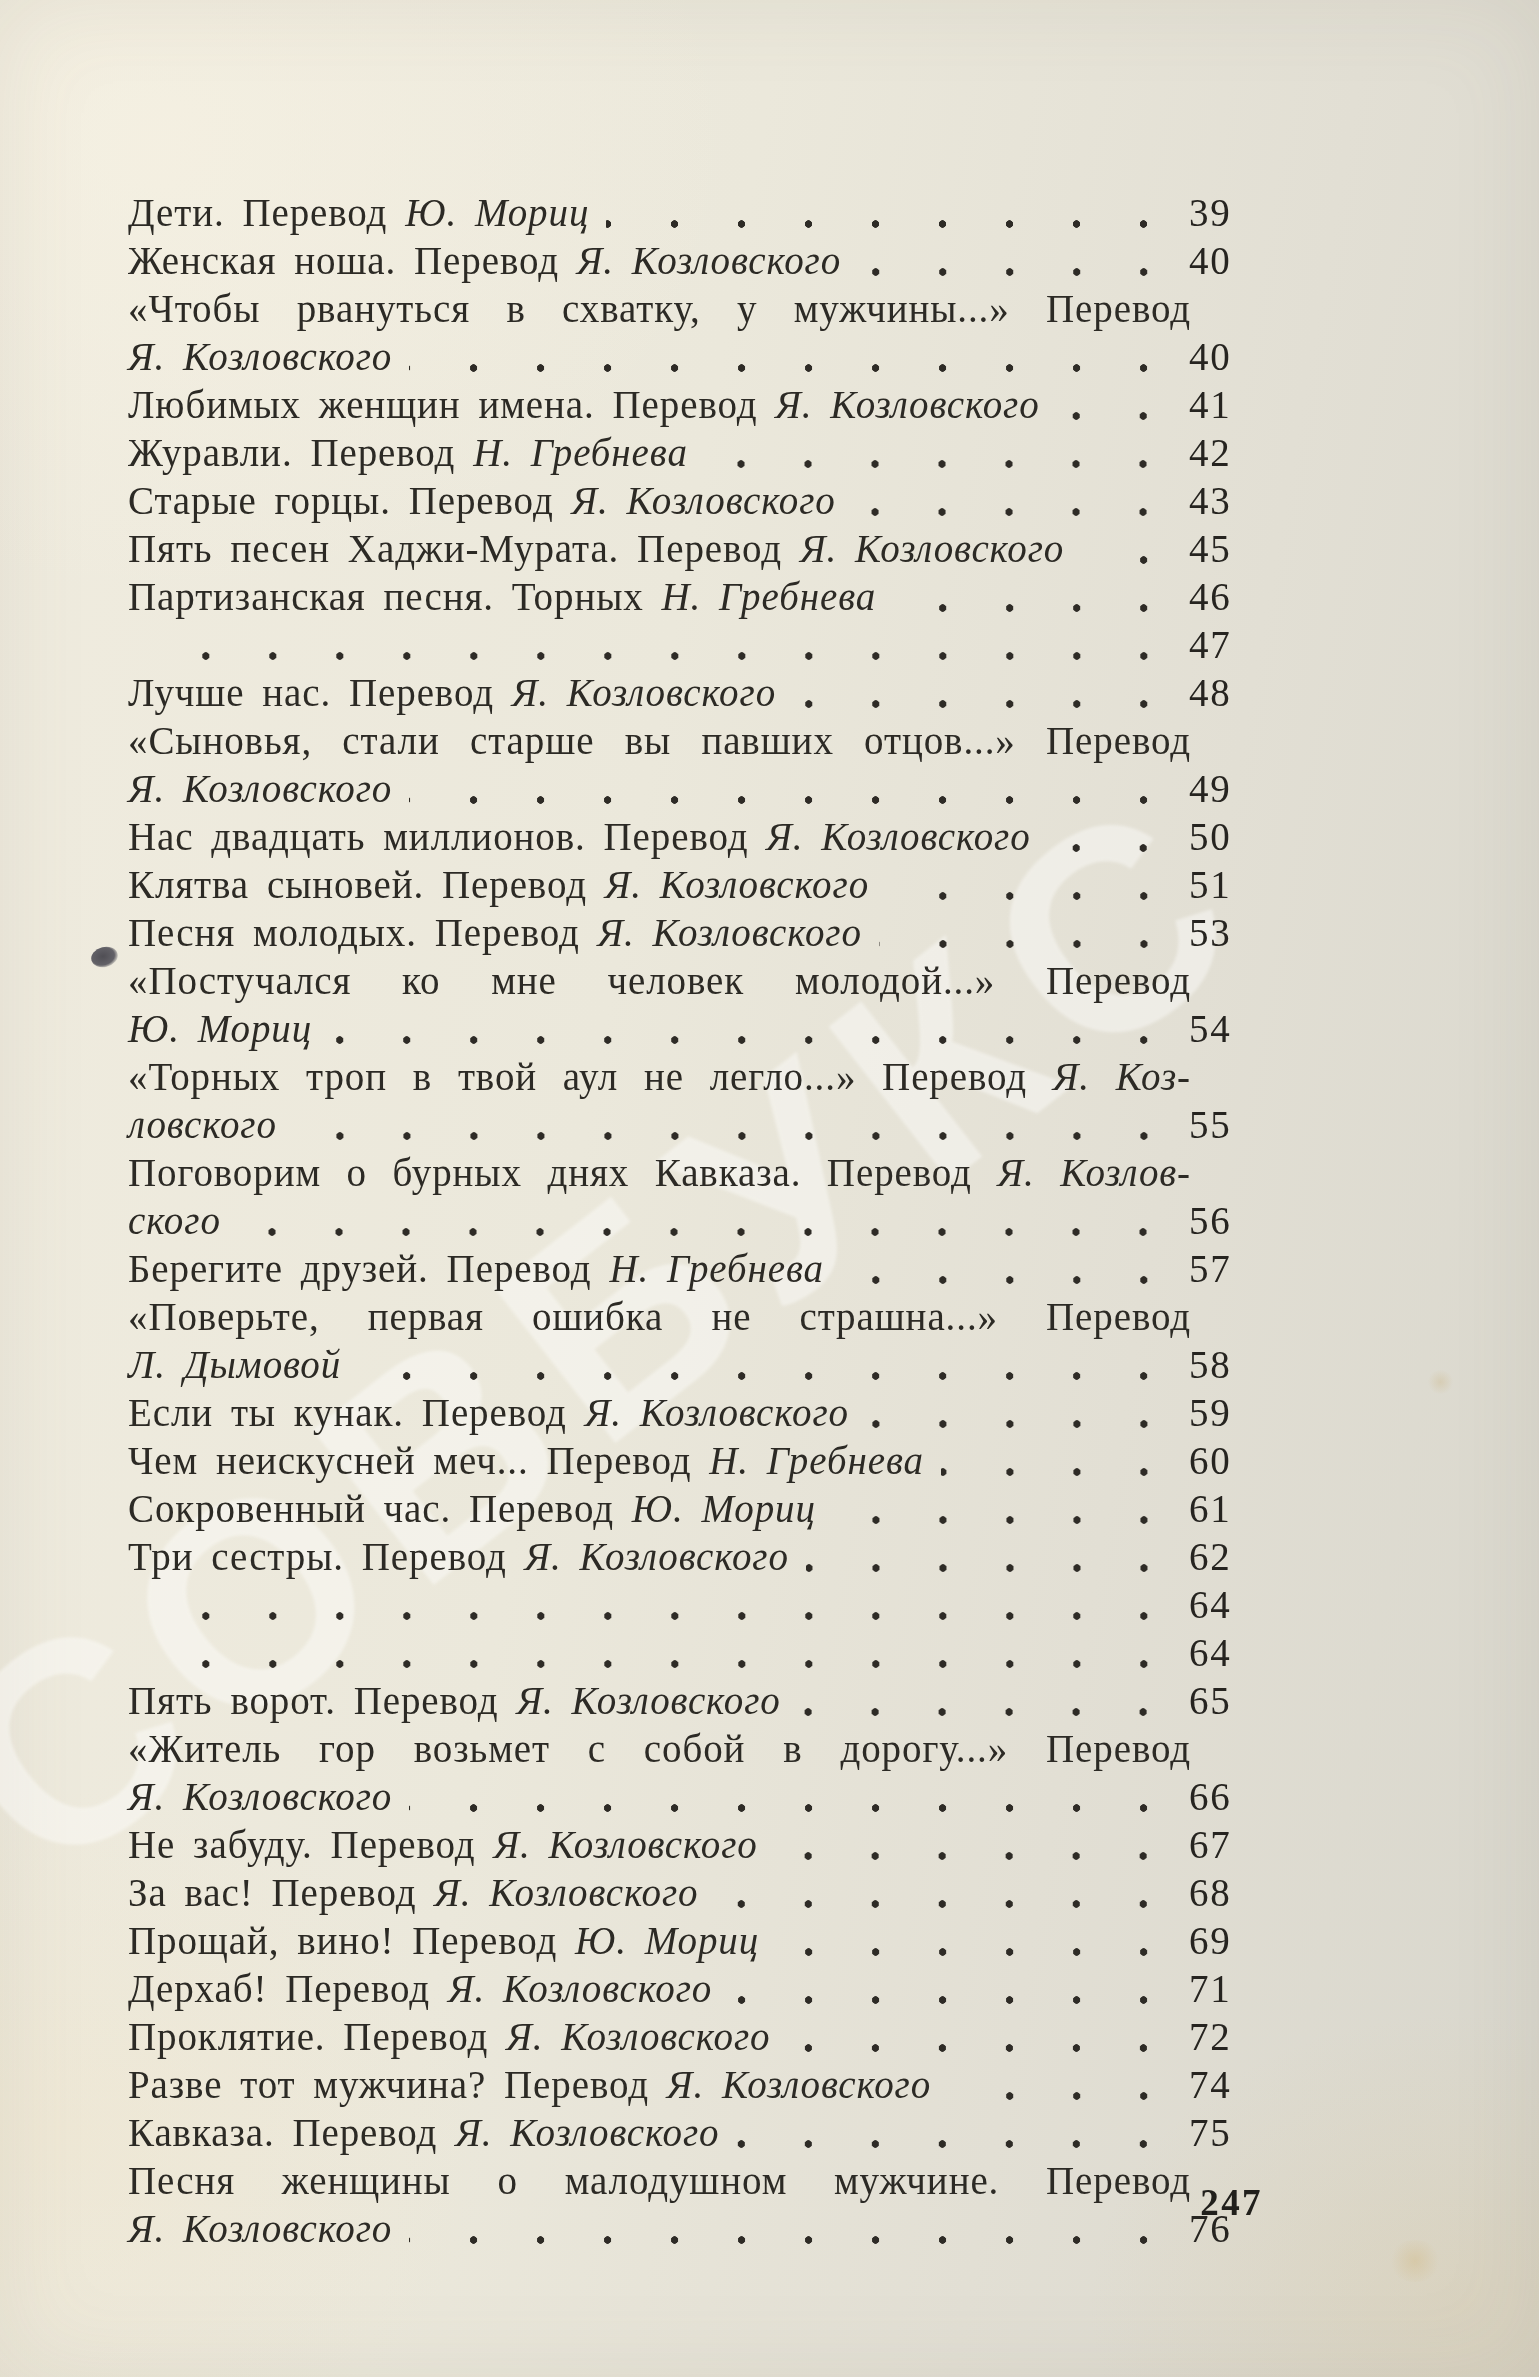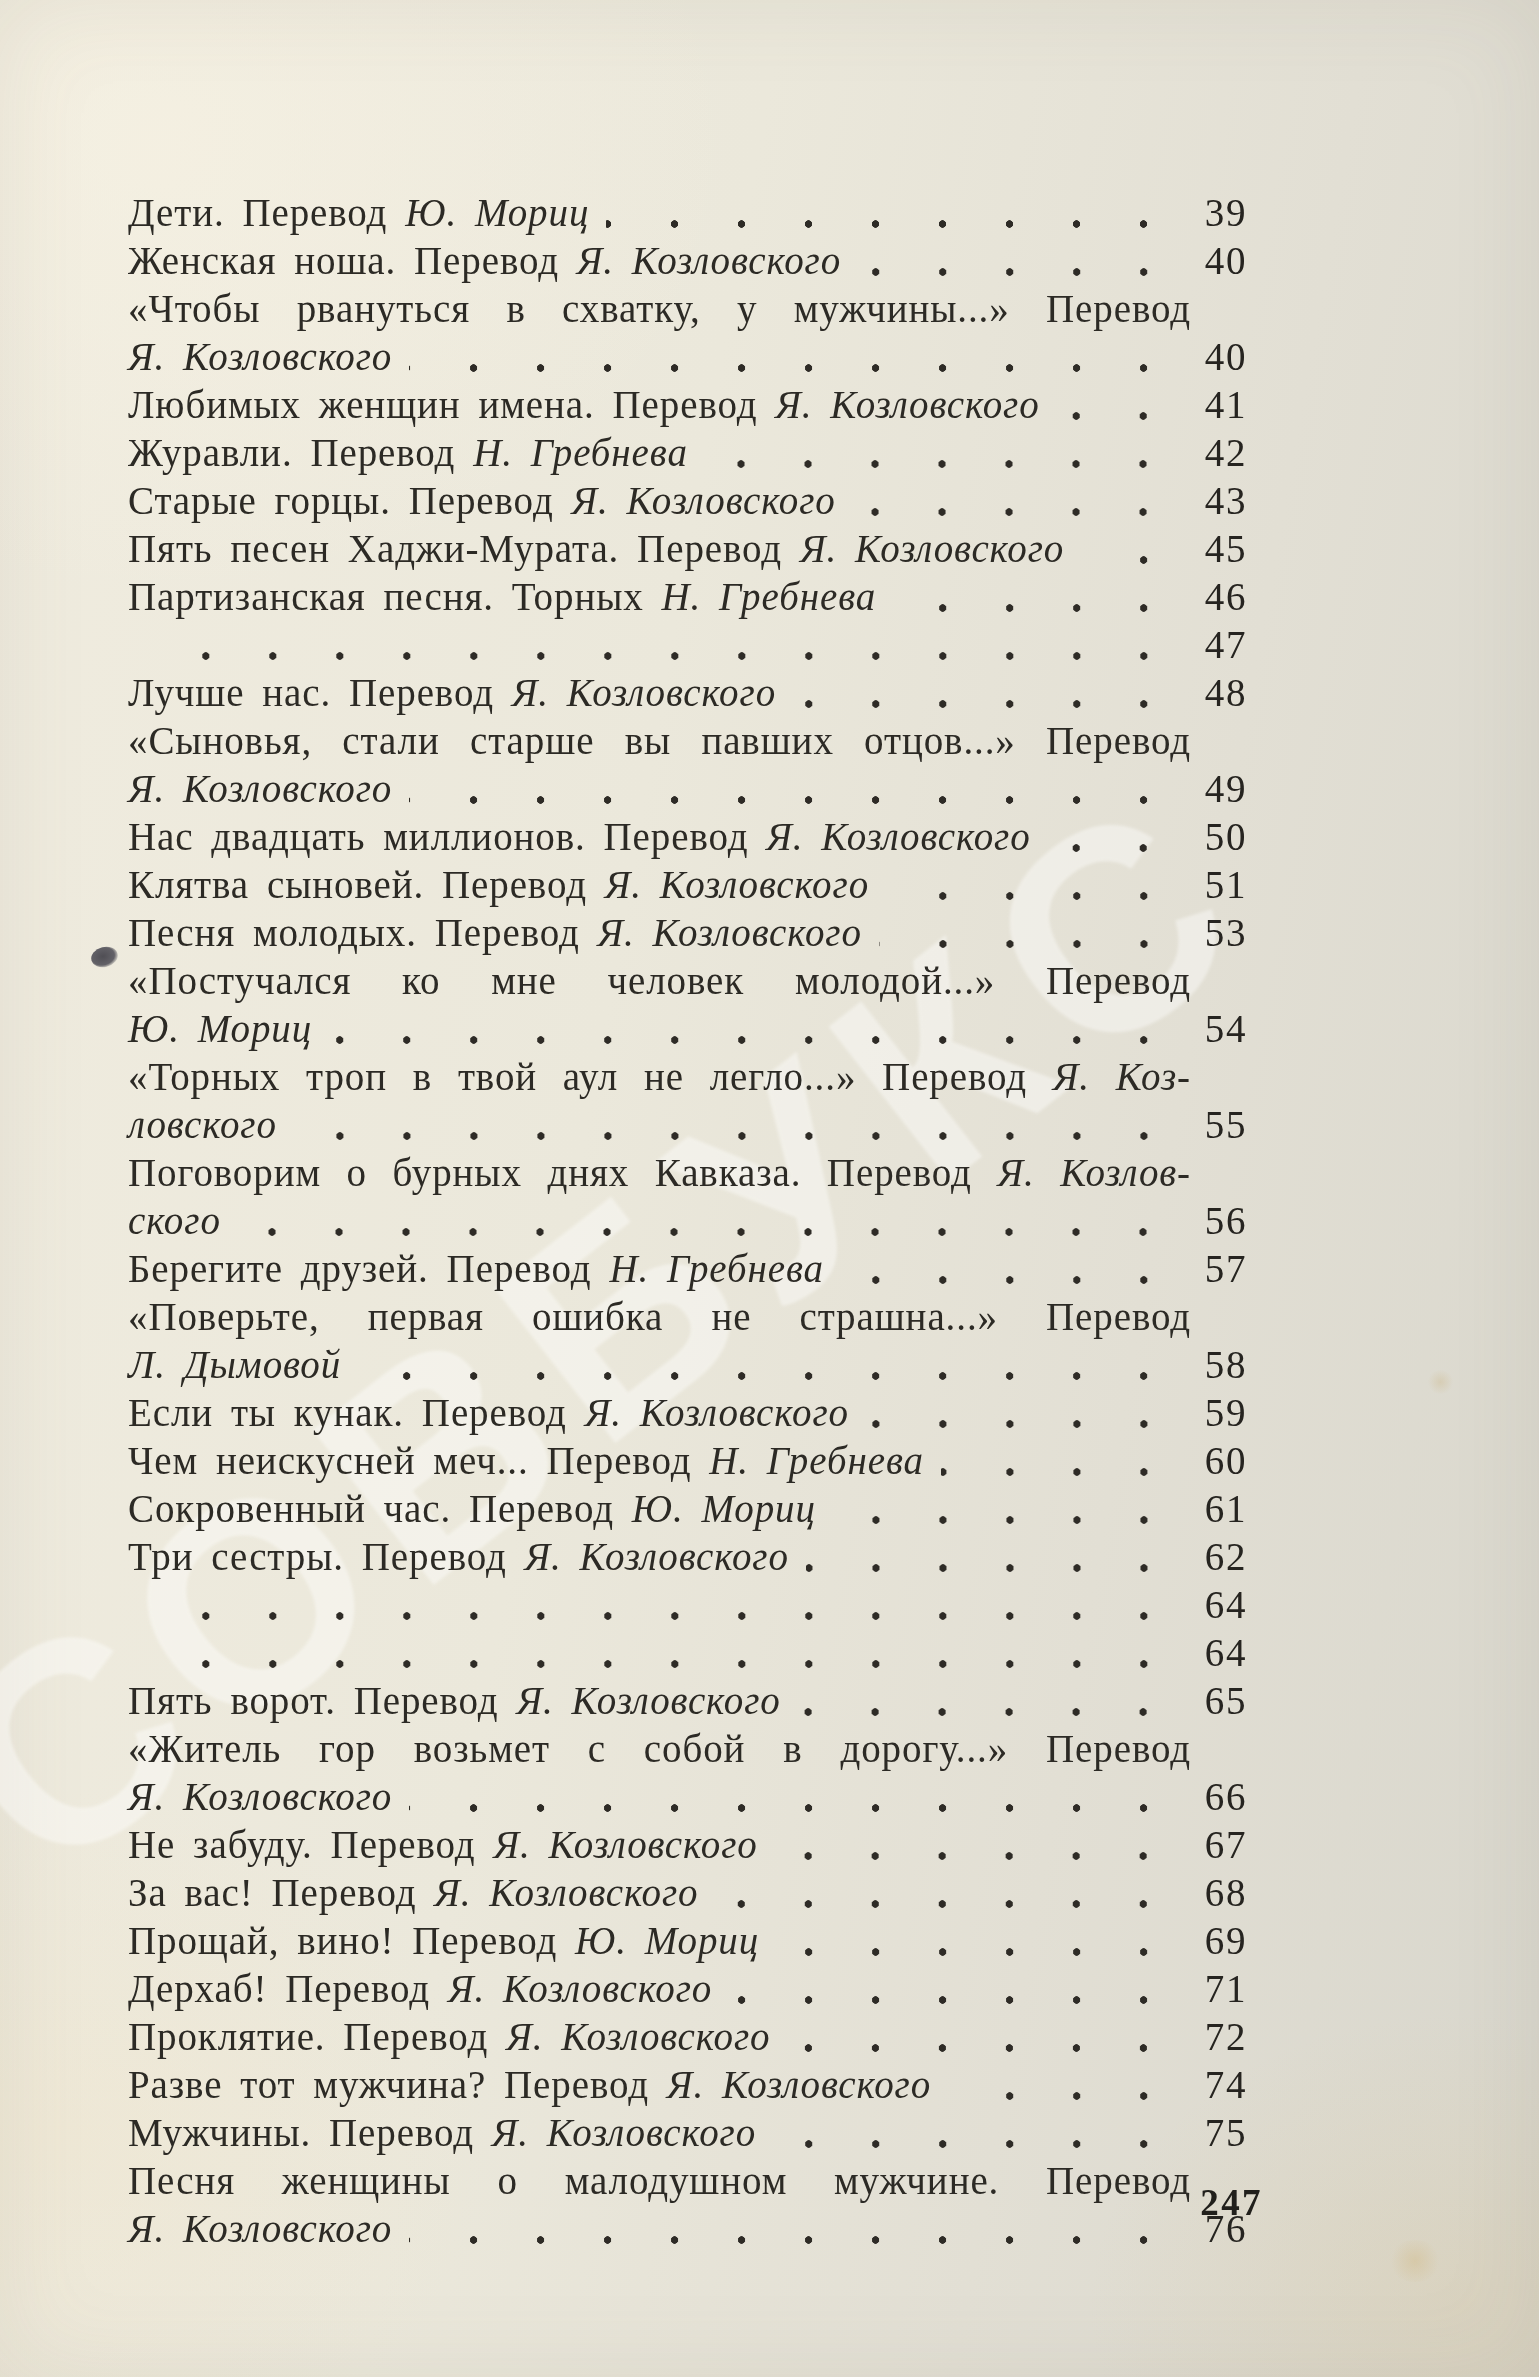--- a/index.html
+++ b/index.html
@@ -60,21 +60,21 @@
     margin-left:16.7px;
     margin-right:12px;
     background-image:radial-gradient(circle, #2e2b26 3.3px, transparent 3.9px);
     background-size:67px 9.5px;
     background-repeat:repeat-x;
     background-position:right 0 bottom 8.3px;
   }
   .pg{
     flex:0 0 auto;
     width:74px;
-    text-align:center;
+    text-align:left;
     letter-spacing:1.8px;
     color:#262420;
   }
   .folio{
     position:absolute;
     left:128px; top:2181px;
     width:1135px;
     text-align:right;
     font-size:37px;
     font-weight:bold;
@@ -271,21 +271,21 @@
         <span class="title"><span>Проклятие. Перевод </span><span class="it">Я. Козловского</span></span>
         <span class="dots"></span>
         <span class="pg">72</span>
       </div>
       <div class="line flex">
         <span class="title"><span>Разве тот мужчина? Перевод </span><span class="it">Я. Козловского</span></span>
         <span class="dots"></span>
         <span class="pg">74</span>
       </div>
       <div class="line flex">
-        <span class="title"><span>Мужчины. Перевод </span><span class="it">Я. Козловского</span></span>
+        <span class="title"><span>Кавказа. Перевод </span><span class="it">Я. Козловского</span></span>
         <span class="dots"></span>
         <span class="pg">75</span>
       </div>
       <div class="line jline"><span class="title"><span>Песня женщины о малодушном мужчине. Перевод</span></span></div>
       <div class="line flex">
         <span class="title"><span class="it">Я. Козловского</span></span>
         <span class="dots"></span>
         <span class="pg">76</span>
       </div>
     </div>

